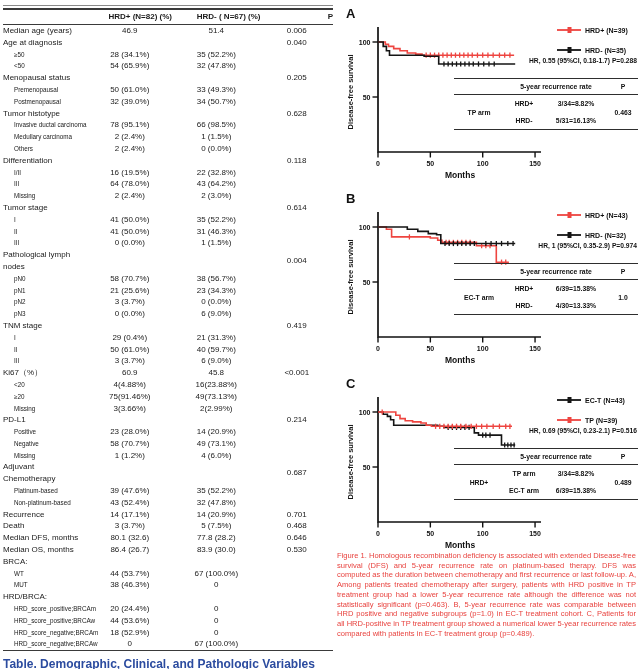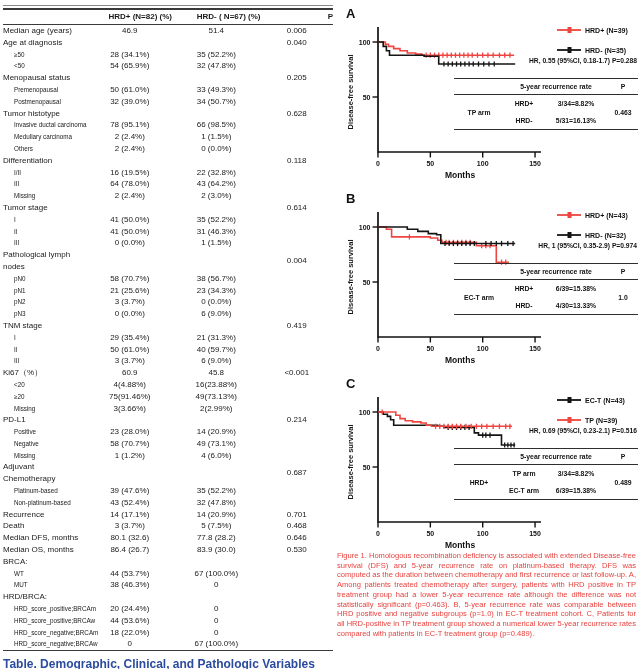--- a/index.html
+++ b/index.html
@@ -210,21 +210,21 @@
           <td class="p"></td>
         </tr>
         <tr>
           <td class="lbl">TNM stage</td>
           <td class="v"></td>
           <td class="v"></td>
           <td class="p">0.419</td>
         </tr>
         <tr class="sub">
           <td class="lbl">I</td>
-          <td class="v">29 (35.4%)</td>
+          <td class="v">29 (0.4%)</td>
           <td class="v">21 (31.3%)</td>
           <td class="p"></td>
         </tr>
         <tr class="sub">
           <td class="lbl">II</td>
           <td class="v">50 (61.0%)</td>
           <td class="v">40 (59.7%)</td>
           <td class="p"></td>
         </tr>
         <tr class="sub">
@@ -355,21 +355,21 @@
           <td class="p"></td>
         </tr>
         <tr class="sub">
           <td class="lbl">HRD_score_positive;BRCAw</td>
           <td class="v">44 (53.6%)</td>
           <td class="v">0</td>
           <td class="p"></td>
         </tr>
         <tr class="sub">
           <td class="lbl">HRD_score_negative;BRCAm</td>
-          <td class="v">18 (22.0%)</td>
+          <td class="v">18 (52.9%)</td>
           <td class="v">0</td>
           <td class="p"></td>
         </tr>
         <tr class="sub">
           <td class="lbl">HRD_score_negative;BRCAw</td>
           <td class="v">0</td>
           <td class="v">67 (100.0%)</td>
           <td class="p"></td>
         </tr>
       </tbody>

